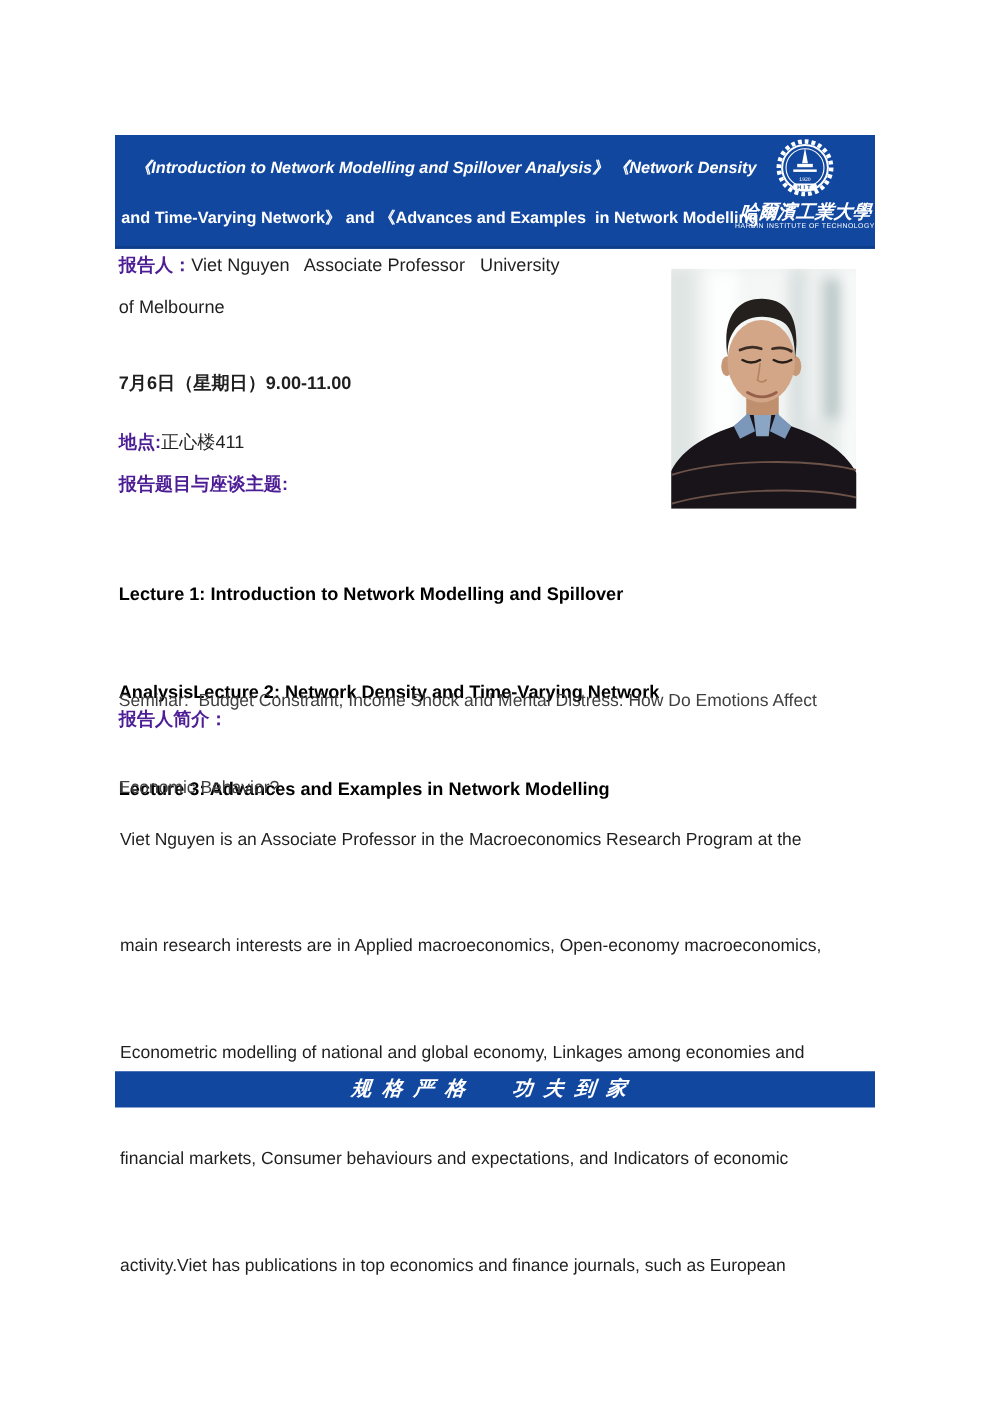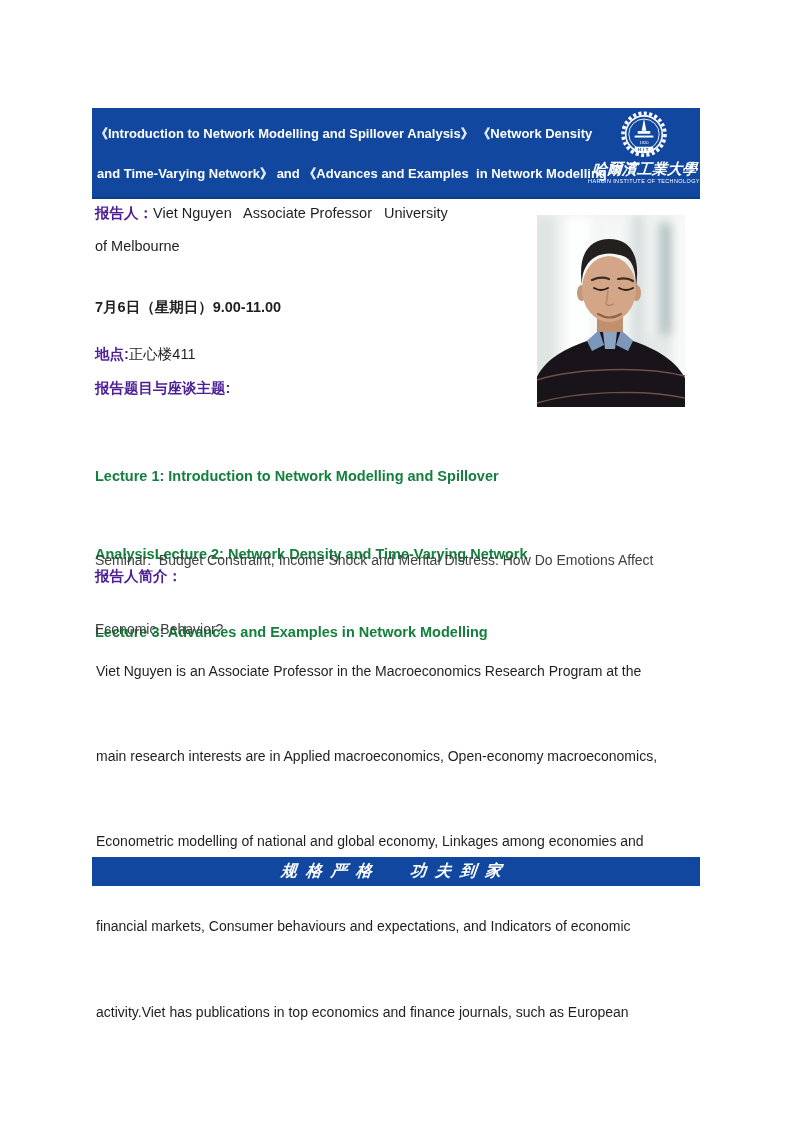--- a/index.html
+++ b/index.html
@@ -8,21 +8,21 @@
     font-family:"Liberation Sans","DejaVu Sans",sans-serif;color:#222;
   }
   
   .banner{
     position:absolute;left:92px;top:108px;width:608px;height:91px;
     background:#11479e;border-bottom:2px solid #0d3c88;box-sizing:border-box;
   }
   .banner .t1,.banner .t2{
     position:absolute;color:#ffffff;font-weight:bold;font-size:13px;white-space:pre;
   }
-  .banner .t1{left:3px;top:17px;}
+  .banner .t1{left:16px;top:17px;font-style:italic;}
   .banner .t2{left:5px;top:57px;}
   
   .logo{
     position:absolute;right:-1px;top:1px;width:114px;height:89px;
     display:flex;flex-direction:column;align-items:center;justify-content:flex-start;
   }
   .logo svg.emblem{display:block;margin-top:2px;}
   .logo .cn{
     color:#ffffff;font-size:15px;font-weight:bold;font-style:italic;
     font-family:"DejaVu Serif","Liberation Serif",serif;
@@ -34,21 +34,21 @@
   
   .photo{position:absolute;left:537px;top:215px;width:148px;height:192px;}
   
   .line{
     position:absolute;left:95px;font-size:14.5px;line-height:20px;
     color:#1f1f1f;white-space:pre;
   }
   .cjk-b{font-weight:bold;color:#4c1d95;}
   .semib{font-weight:600;}
   .lectures{position:absolute;left:95px;top:411px;font-size:14.5px;font-weight:600;
-    line-height:26px;color:#15803d;white-space:pre;}
+    line-height:26px;color:#000000;white-space:pre;}
   .seminar{position:absolute;left:95px;top:503px;font-size:14px;line-height:23px;
     color:#404040;white-space:pre;}
   .bio{position:absolute;left:96px;top:600px;font-size:14px;line-height:28.4px;
     color:#1f1f1f;white-space:pre;}
   
   .footer{
     position:absolute;left:92px;top:857px;width:608px;height:29px;background:#11479e;
     display:flex;align-items:center;justify-content:center;
   }
   .footer .motto{

